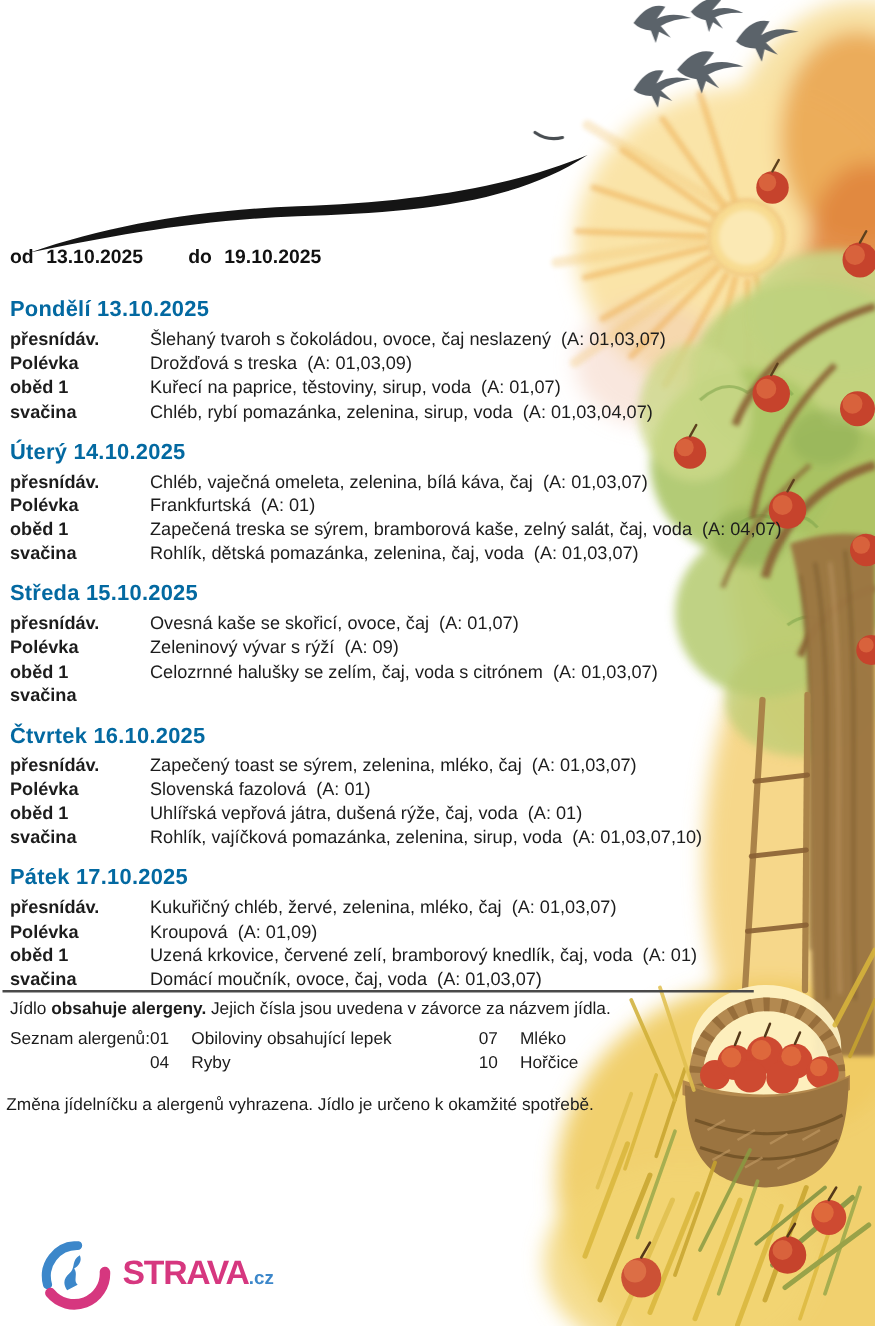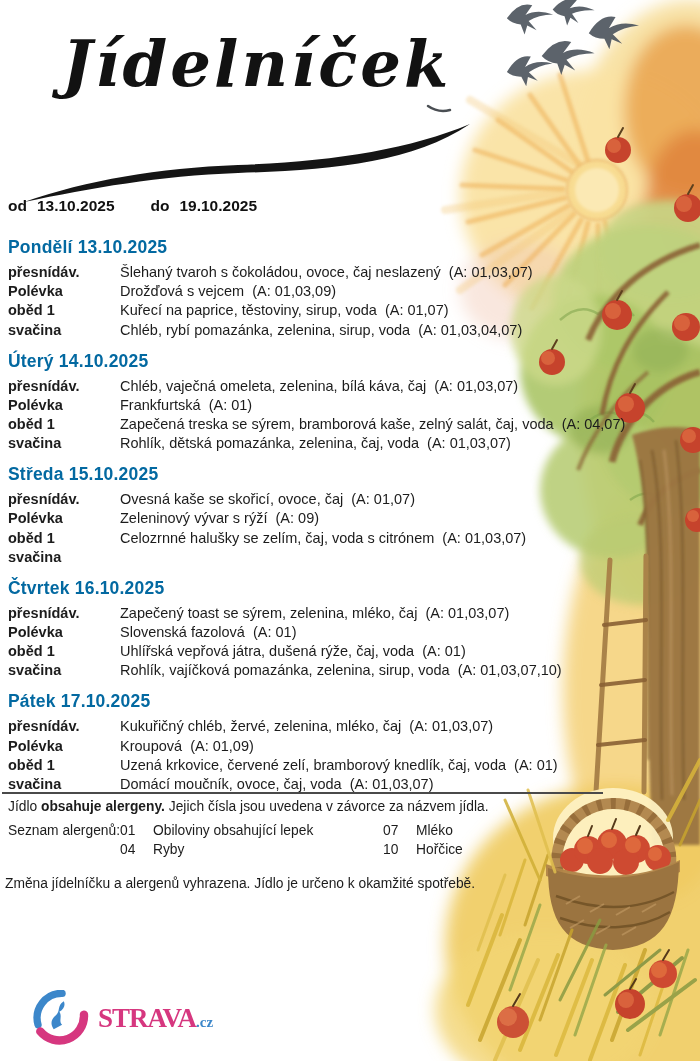--- a/index.html
+++ b/index.html
@@ -32,21 +32,21 @@
 
   .allergens{position:absolute;top:821px;left:8px;display:flex;font-size:13.8px;line-height:19.3px;}
   .allergens .al-label{width:112px;flex:none;}
   .al-row{display:flex;}
   .al-code{width:33px;flex:none;}
   .al-name{width:230px;flex:none;}
   .al-name2{flex:none;}
 
   .change-note{position:absolute;top:876px;left:5px;font-size:13.8px;color:#1c1c1c;}
 
-  .logo{position:absolute;top:990px;left:33px;display:flex;align-items:flex-start;font-family:Liberation Serif, serif;}
+  .logo{position:absolute;top:990px;left:33px;display:flex;align-items:center;}
   .logo-word{margin-left:9px;font-weight:700;font-size:27px;letter-spacing:-1px;color:#d6377f;line-height:56px;}
   .logo-tld{font-size:15px;font-weight:700;color:#3c87ca;letter-spacing:0;}
 </style>
 </head>
 <body>
 
 <div class="page">
 
   <svg class="illu" width="700" height="1061" viewBox="0 0 700 1061">
     <defs>
@@ -256,40 +256,39 @@
       <g stroke="#55391a" stroke-width="2" stroke-linecap="round">
         <line x1="513" y1="1006" x2="520" y2="994"></line>
         <line x1="630" y1="989" x2="636" y2="979"></line>
         <line x1="663" y1="960" x2="669" y2="950"></line>
       </g>
     </g>
   </svg>
 
   <div class="content">
 
-    <div class="title-script">Jídelníček</div>
     <svg class="title-swash" width="460" height="95" viewBox="0 0 460 95">
       <path d="M6,84 C70,62 140,50 220,47 C310,44 390,32 452,6 C392,46 310,52 220,55 C140,58 74,70 6,84 Z" fill="#151515"></path>
     </svg>
 
     <div class="daterange">
       <span class="dl">od</span><span class="dv1">13.10.2025</span><span class="dl">do</span><span>19.10.2025</span>
     </div>
 
     <div class="menu">
 
       <div class="day">
         <div class="day-header">Pondělí 13.10.2025</div>
         <div class="menu-row">
             <span class="row-label">přesnídáv.</span>
             <span class="row-text">Šlehaný tvaroh s čokoládou, ovoce, čaj neslazený  (A: 01,03,07)</span>
           </div>
         <div class="menu-row">
             <span class="row-label">Polévka</span>
-            <span class="row-text">Drožďová s vejcem  (A: 01,03,09)</span>
+            <span class="row-text">Drožďová s treska  (A: 01,03,09)</span>
           </div>
         <div class="menu-row">
             <span class="row-label">oběd 1</span>
             <span class="row-text">Kuřecí na paprice, těstoviny, sirup, voda  (A: 01,07)</span>
           </div>
         <div class="menu-row">
             <span class="row-label">svačina</span>
             <span class="row-text">Chléb, rybí pomazánka, zelenina, sirup, voda  (A: 01,03,04,07)</span>
           </div>
       </div>

